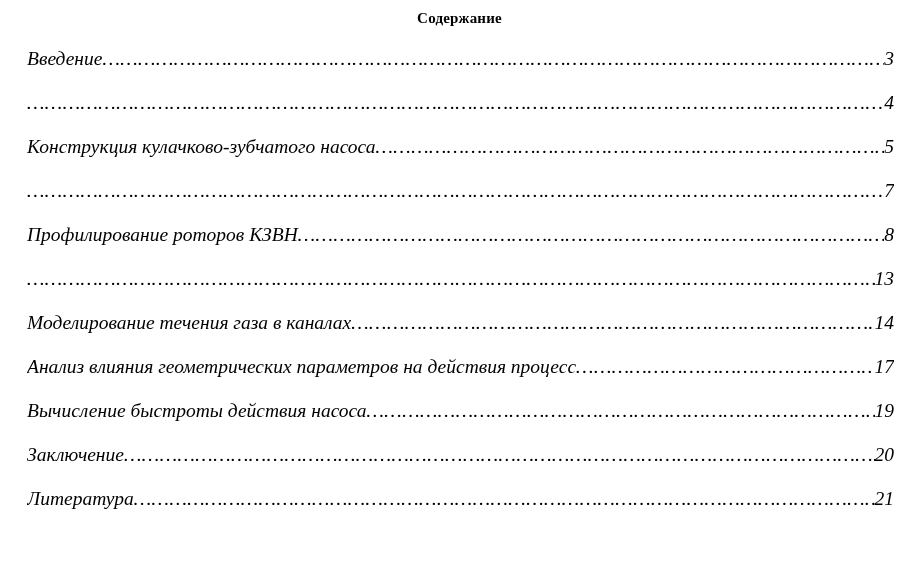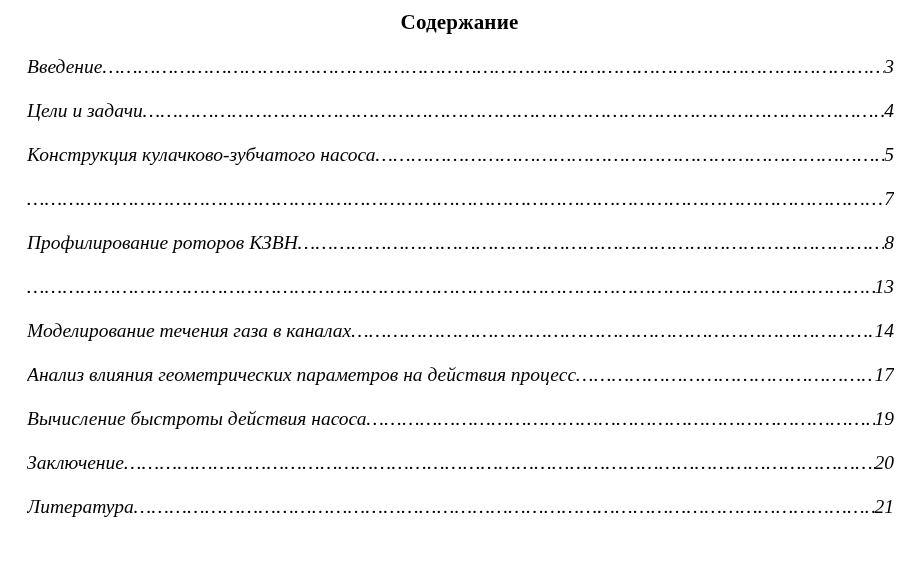--- a/index.html
+++ b/index.html
@@ -17,21 +17,21 @@
   .page {
     width: 919px;
     height: 563px;
     position: relative;
     box-sizing: border-box;
     padding: 0 20px;
   }
   .doc-title {
     text-align: center;
     font-weight: bold;
-    font-size: 21px;
+    font-size: 15px;
     font-family: "Liberation Serif", serif;
     margin: 10px 0 0 0;
     letter-spacing: 0.2px;
   }
   .toc {
     margin-top: 22px;
     padding: 0 5px 0 7px;
   }
   .toc-entry {
     display: flex;
@@ -67,21 +67,20 @@
 
   <div class="toc">
 
     <div class="toc-entry">
       <span class="toc-label">Введение</span>
       <span class="toc-leader">……………………………………………………………………………………………………………………………………………………………………………………………………………………</span>
       <span class="toc-page">3</span>
     </div>
 
     <div class="toc-entry">
-      <span class="toc-label">Цели и задачи</span>
       <span class="toc-leader">……………………………………………………………………………………………………………………………………………………………………………………………………………………</span>
       <span class="toc-page">4</span>
     </div>
 
     <div class="toc-entry">
       <span class="toc-label">Конструкция кулачково-зубчатого насоса</span>
       <span class="toc-leader">……………………………………………………………………………………………………………………………………………………………………………………………………………………</span>
       <span class="toc-page">5</span>
     </div>
 

